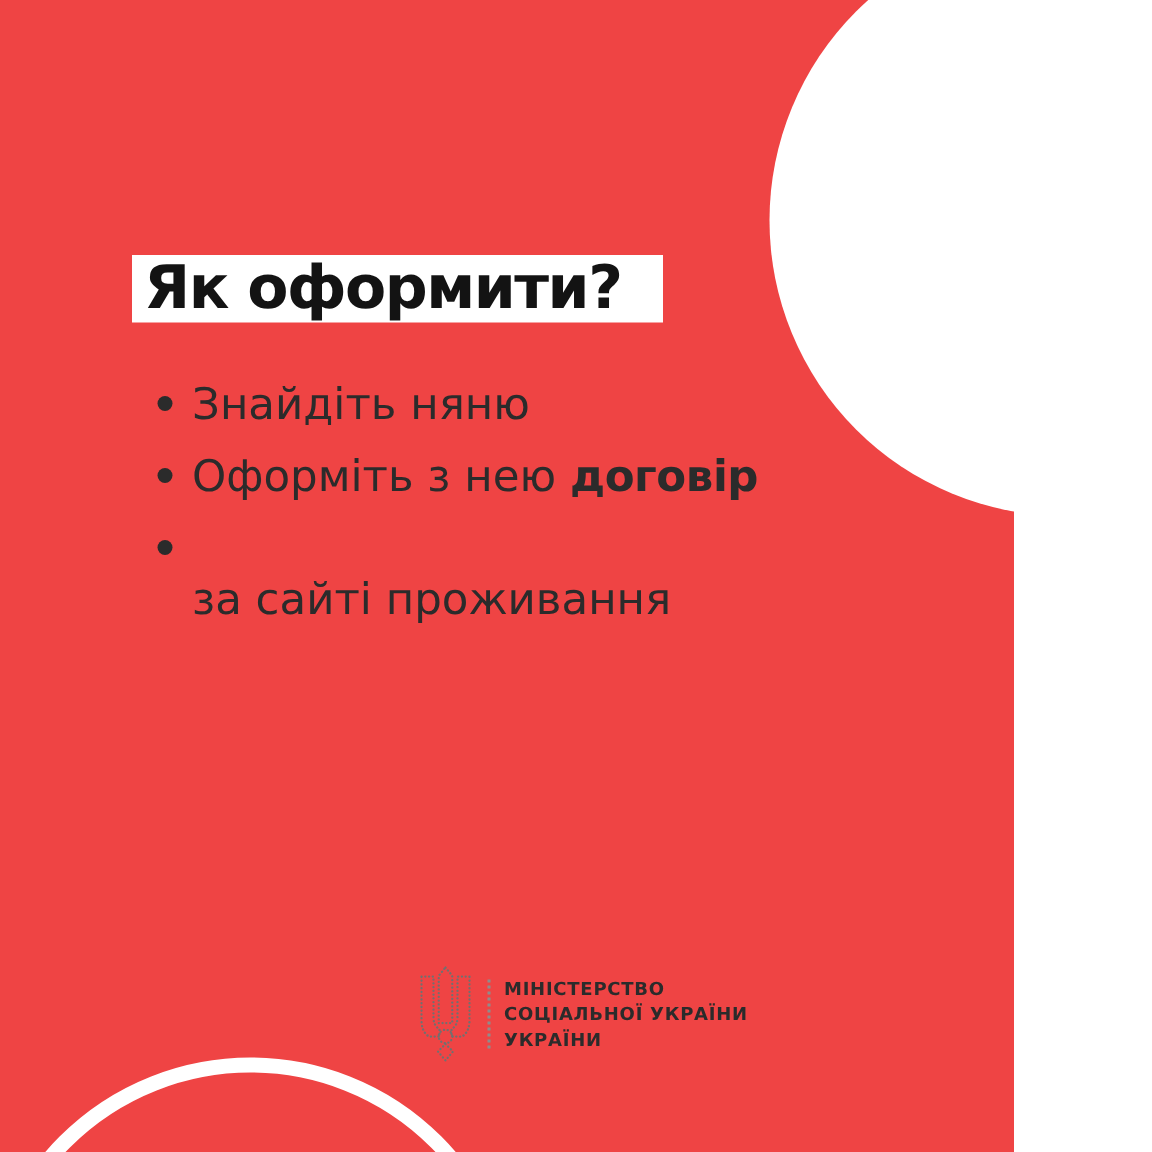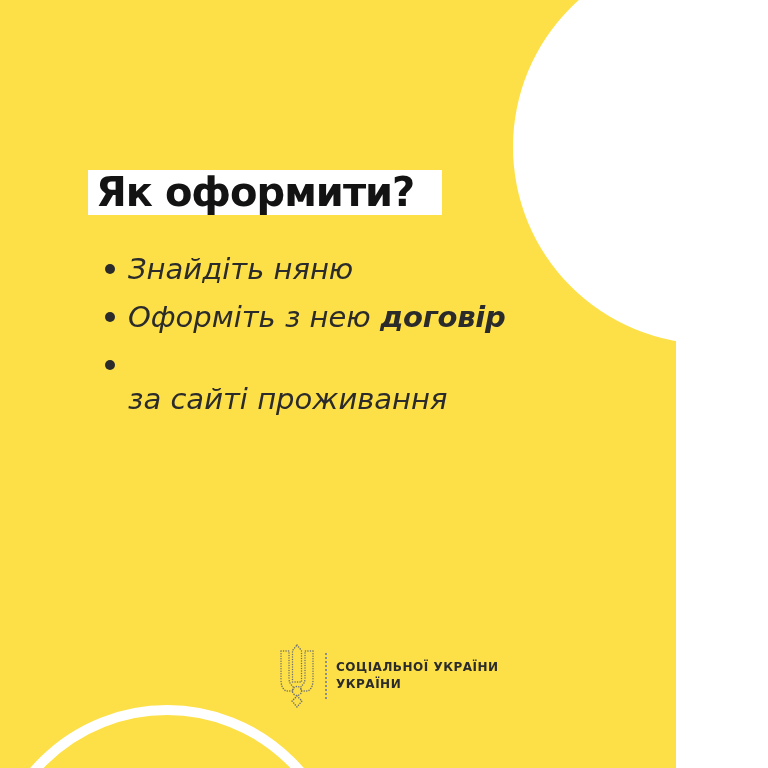--- a/index.html
+++ b/index.html
@@ -1,19 +1,19 @@
 <!DOCTYPE html>
 <html><head>
 <meta charset="utf-8">
 <style>
   html,body{margin:0;padding:0;}
   .stage{
     position:relative;
     width:676px;height:768px;
-    background:#fde047;
+    background:#ef4444;
     overflow:hidden;
     font-family:"DejaVu Sans","Liberation Sans",sans-serif;
   }
   
   .circle-top-right{
     position:absolute;
     left:513px;top:-50px;
     width:394px;height:394px;
     border-radius:50%;
     background:#ffffff;
@@ -44,21 +44,20 @@
   }
   
   .steps{
     position:absolute;
     left:90px;top:252px;
     margin:0;padding:0;
     list-style:none;
     color:#2b2b2b;
     font-size:29px;
     line-height:34px;
-    font-style:italic;
   }
   .steps li{
     position:relative;
     padding-left:38px;
     margin-bottom:14px;
     white-space:nowrap;
   }
   .bullet-dot{
     position:absolute;
     left:15px;top:12px;
@@ -131,18 +130,19 @@
       <g fill="none" stroke="#707070" stroke-width="1.5" stroke-dasharray="0.1 2.4" stroke-linecap="round" stroke-linejoin="round">
         <path d="M21 1 L25.5 6.5 V38 H16.5 V6.5 Z"></path>
         <path d="M5 7 H13 V34 Q13 40 17 42 V47 H10 Q5 44 5 36 Z"></path>
         <path d="M37 7 H29 V34 Q29 40 25 42 V47 H32 Q37 44 37 36 Z"></path>
         <circle cx="21" cy="47" r="4.5"></circle>
         <path d="M21 52 L26 57 L21 63 L16 57 Z"></path>
       </g>
     </svg>
     <div class="logo-divider"></div>
     <div class="logo-text">
+      <div>МІНІСТЕРСТВО</div>
       <div>СОЦІАЛЬНОЇ УКРАЇНИ</div>
       <div>УКРАЇНИ</div>
     </div>
   </div>
 
 </div>
 
 </body></html>

